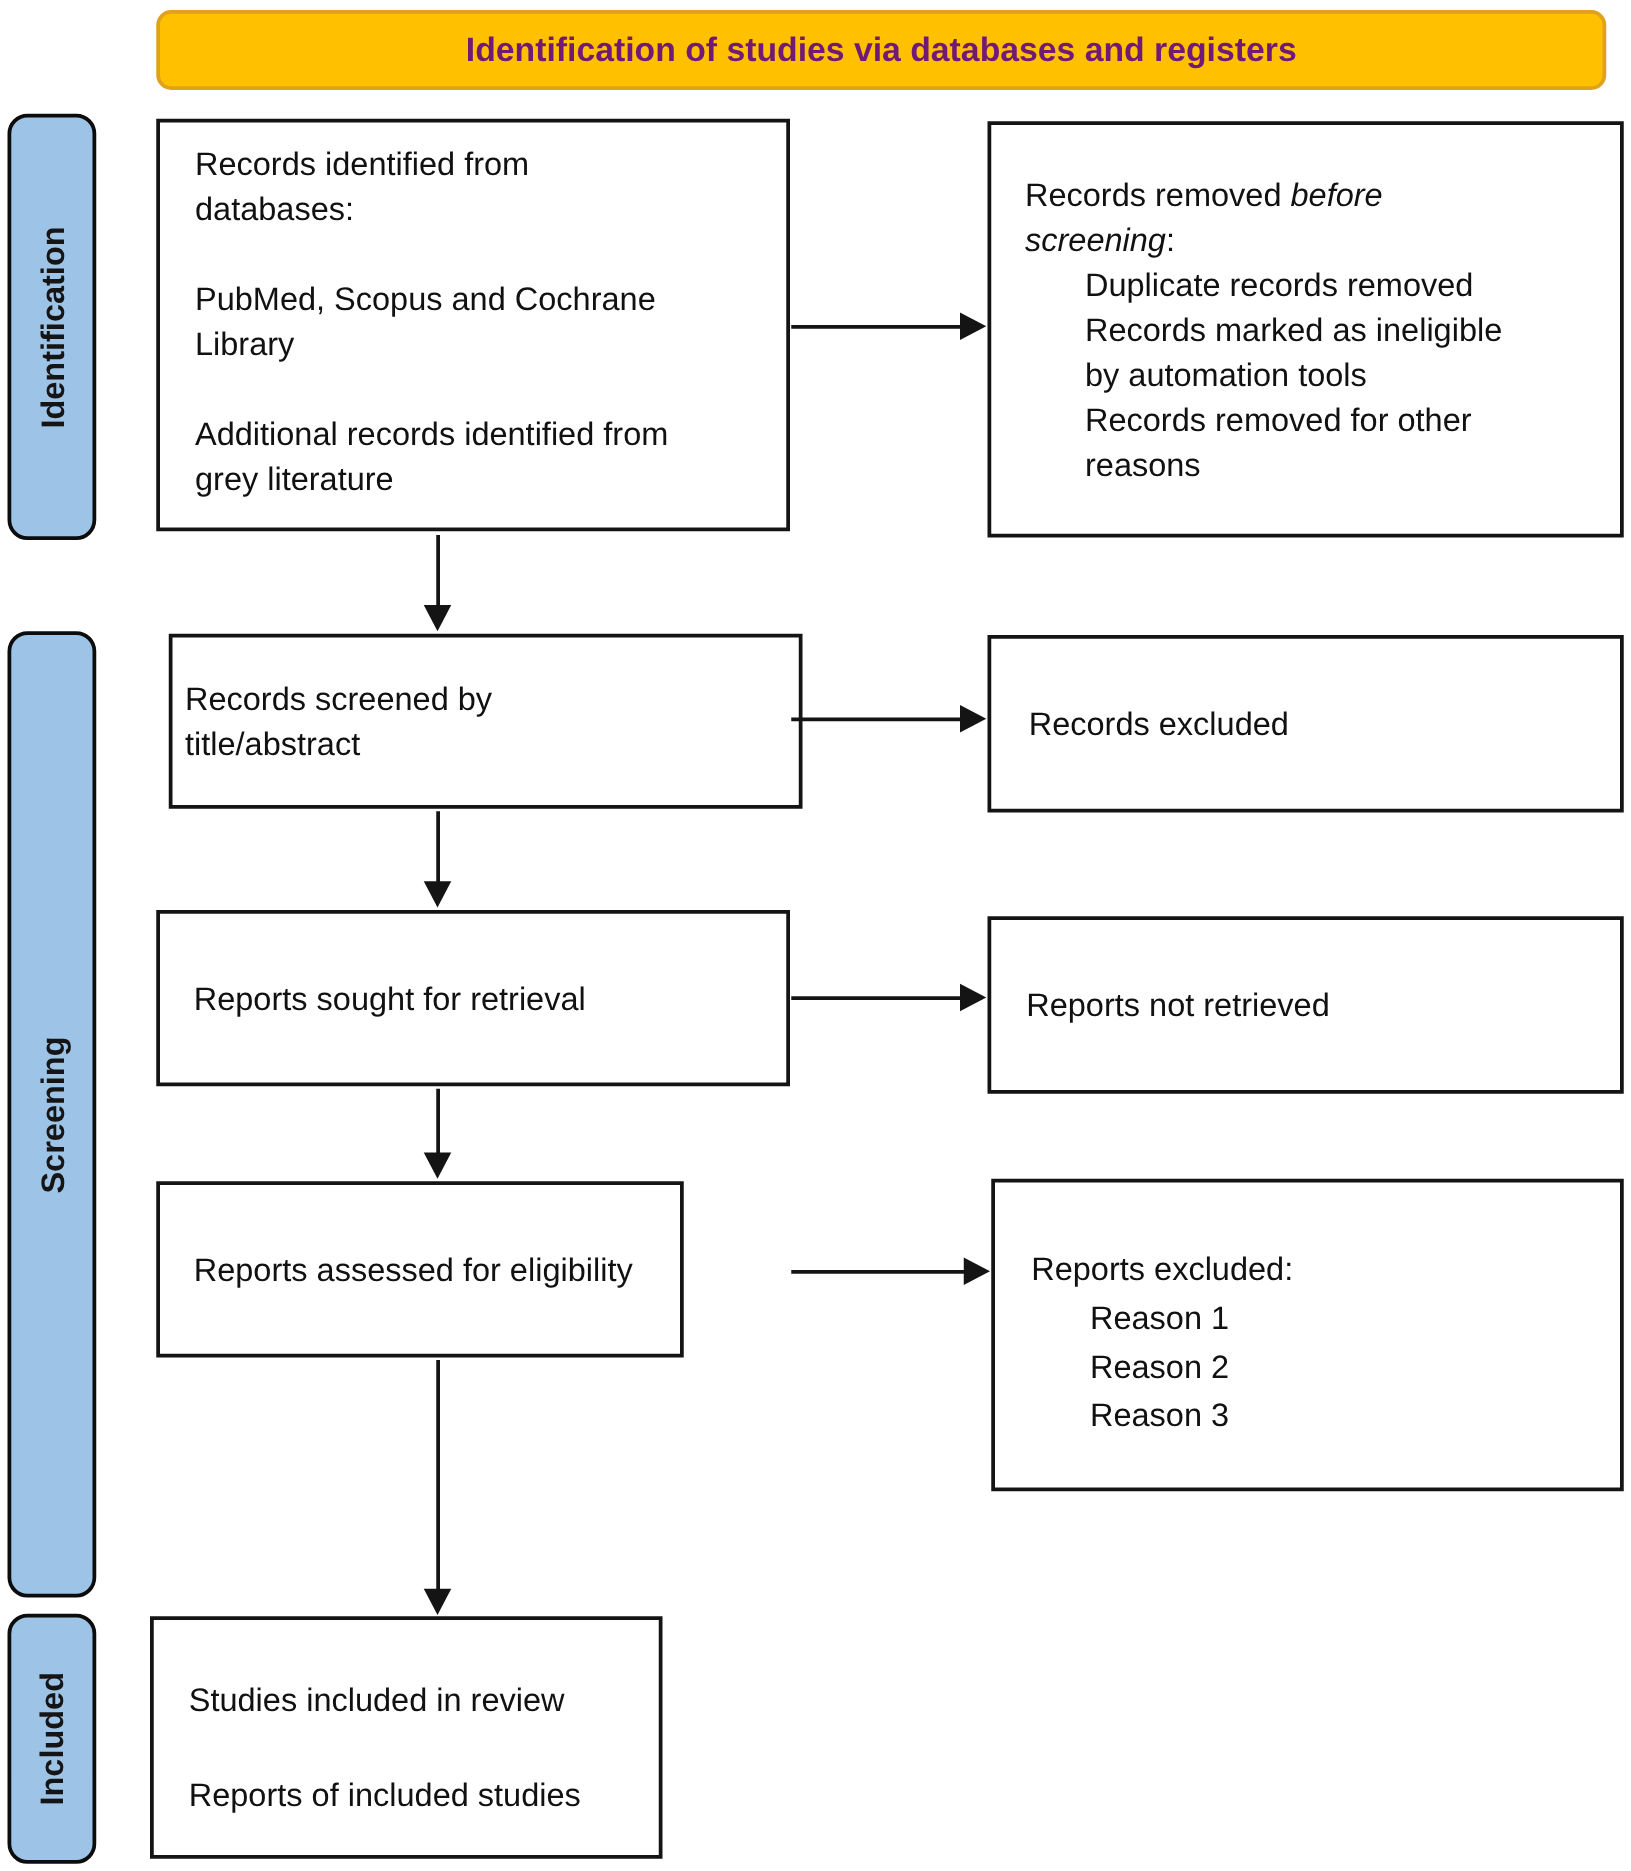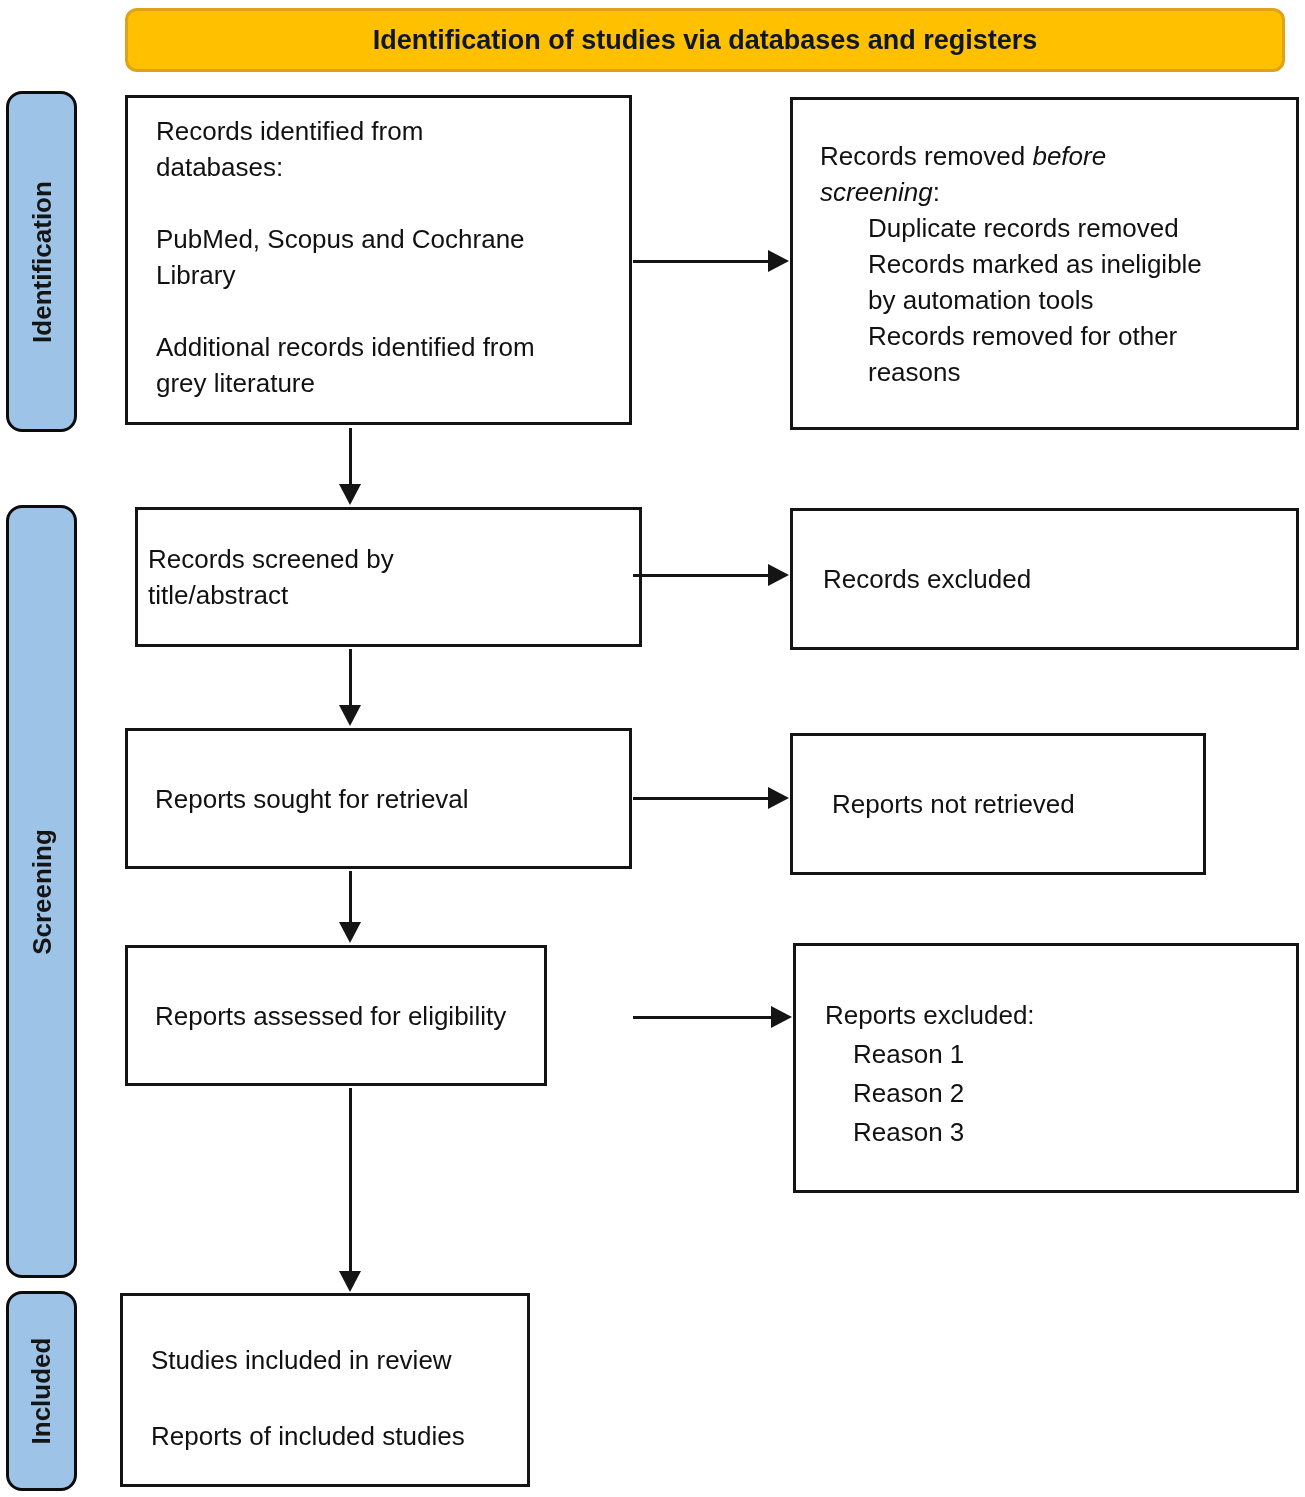--- a/index.html
+++ b/index.html
@@ -18,21 +18,21 @@
 
   
   .banner {
     position: absolute;
     left: 125px; top: 8px;
     width: 1160px; height: 64px;
     background: #FFC000;
     border: 3px solid #E1A21B;
     border-radius: 12px;
     display: flex; align-items: center; justify-content: center;
-    font-weight: bold; font-size: 27px; color: #0f172a;
+    font-weight: bold; font-size: 27px; color: #701a75;
   }
 
   
   .stage {
     position: absolute;
     left: 6px; width: 71px;
     background: #9DC3E6;
     border: 3px solid #0c0c0c;
     border-radius: 16px;
     display: flex; align-items: center; justify-content: center;
@@ -58,25 +58,25 @@
   .box-identified p { margin: 4px 0 36px 0; white-space: pre-line; }
 
   .box-removed { left: 790px; top: 97px; width: 509px; height: 333px; padding: 38px 8px 0 27px; }
   .box-removed .lead { white-space: pre-line; }
   .box-removed .item { margin-left: 48px; white-space: pre-line; }
 
   .vcenter { display: flex; align-items: center; }
   .box-screened      { left: 135px; top: 507px; width: 507px; height: 140px; padding-left: 10px; }
   .box-rec-excluded  { left: 790px; top: 508px; width: 509px; height: 142px; padding-left: 30px; }
   .box-sought        { left: 125px; top: 728px; width: 507px; height: 141px; padding-left: 27px; }
-  .box-not-retrieved { left: 790px; top: 733px; width: 416px; height: 142px; padding-left: 39px; }
+  .box-not-retrieved { left: 790px; top: 733px; width: 509px; height: 142px; padding-left: 28px; }
   .box-assessed      { left: 125px; top: 945px; width: 422px; height: 141px; padding-left: 27px; }
 
   .box-rep-excluded  { left: 793px; top: 943px; width: 506px; height: 250px; padding: 50px 4px 0 29px; line-height: 39px; }
-  .box-rep-excluded .item { margin-left: 28px; }
+  .box-rep-excluded .item { margin-left: 47px; }
 
   .box-included { left: 120px; top: 1293px; width: 410px; height: 194px; padding: 46px 10px 0 28px; }
   .box-included p { margin: 0 0 40px 0; }
 
   
   .arr-h { position: absolute; height: 3px; background: #141414; }
   .arr-h::after {
     content: ""; position: absolute; right: -20px; top: -10px;
     width: 0; height: 0;
     border-left: 21px solid #141414;

